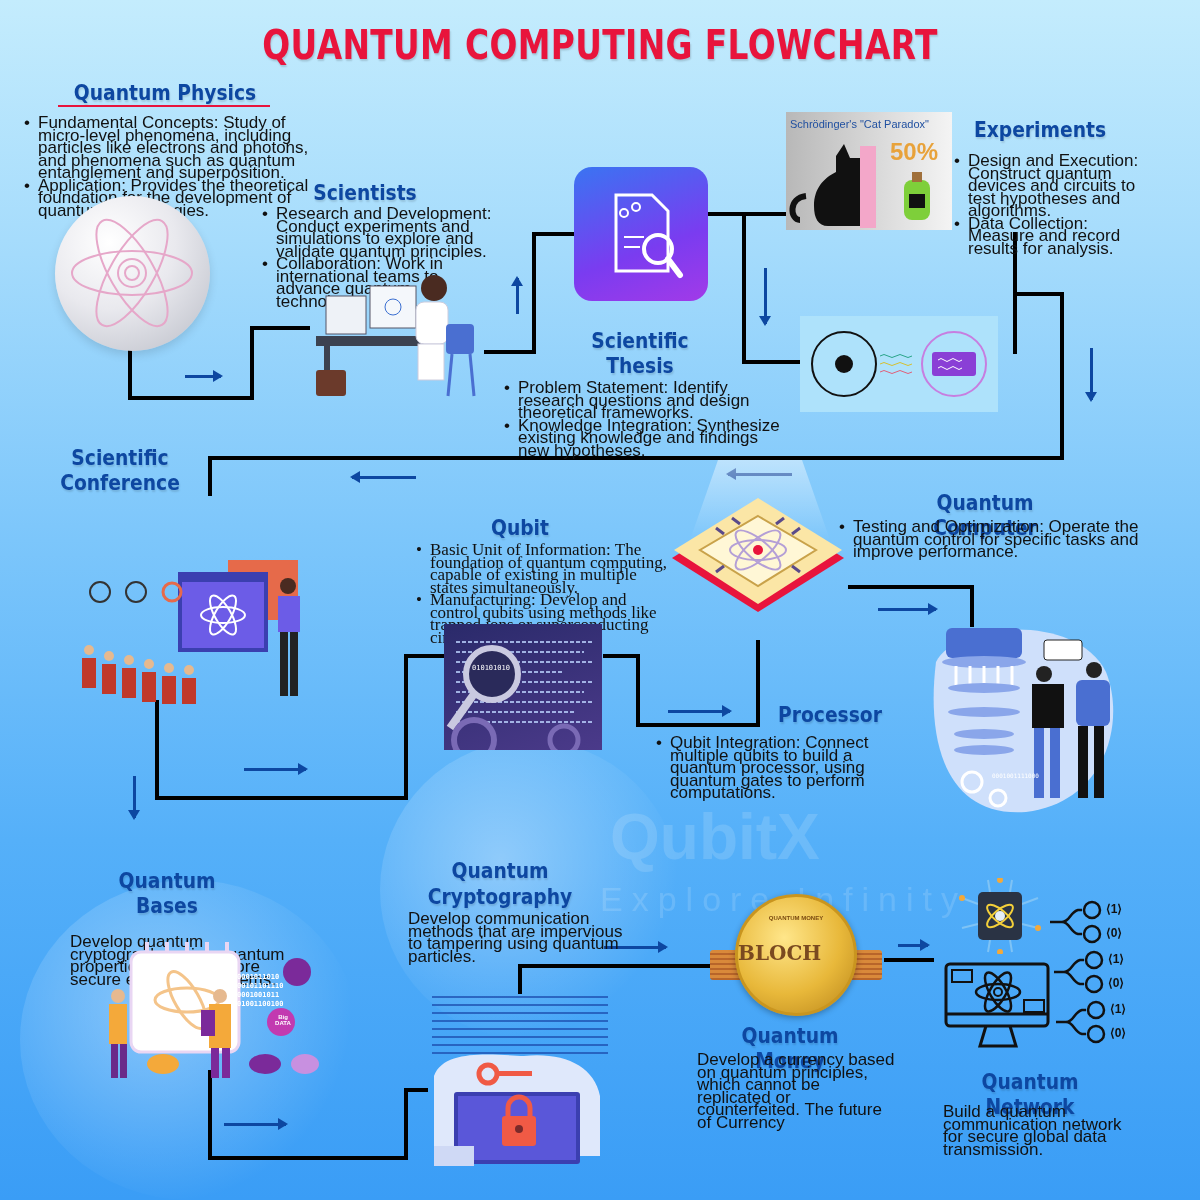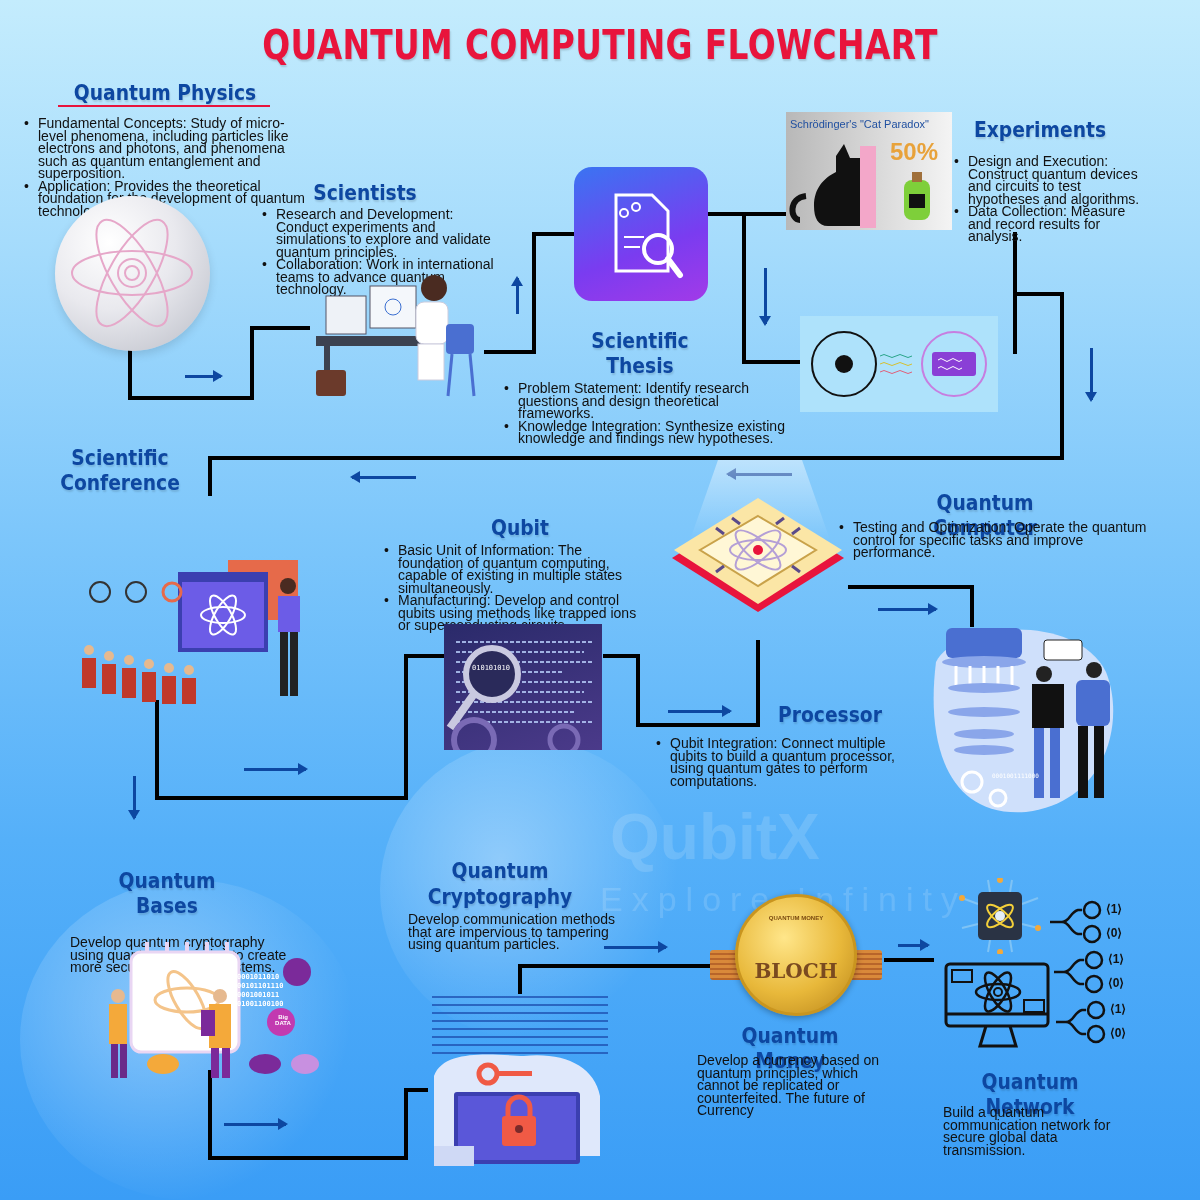--- a/index.html
+++ b/index.html
@@ -16,21 +16,21 @@
     font-family: "DejaVu Sans", sans-serif; font-weight: bold; font-size: 40px;
     color: #e8143c; letter-spacing: 0.5px; transform: scaleX(0.82); transform-origin: center;
     text-shadow: 1px 2px 2px rgba(0,0,0,0.15);
   }
   .heading {
     font-family: "DejaVu Sans", sans-serif; font-weight: bold; color: #0d47a1;
     font-size: 22px; line-height: 25px; text-align: center;
     transform: scaleX(0.85); transform-origin: center;
     text-shadow: 1px 2px 2px rgba(0,0,0,0.12);
   }
-  .body-text { font-size: 14px; line-height: 12.5px; color: #111; }
+  .body-text { font-size: 17px; line-height: 12.5px; color: #111; }
   ul.bul { list-style: none; }
   ul.bul li { position: relative; padding-left: 18px; }
   ul.bul li::before { content: "•"; position: absolute; left: 4px; top: 0; }
   .line { background: #000; position: absolute; }
   .arrow { position: absolute; height: 3px; background: #0d47a1; }
   .arrow.r::after { content: ""; position: absolute; right: -2px; top: -5px; border-left: 10px solid #0d47a1; border-top: 6.5px solid transparent; border-bottom: 6.5px solid transparent; }
   .arrow.l::after { content: ""; position: absolute; left: -2px; top: -5px; border-right: 10px solid #0d47a1; border-top: 6.5px solid transparent; border-bottom: 6.5px solid transparent; }
   .varrow { position: absolute; width: 3px; background: #0d47a1; }
   .varrow.d::after { content: ""; position: absolute; left: -5px; bottom: -2px; border-top: 10px solid #0d47a1; border-left: 6.5px solid transparent; border-right: 6.5px solid transparent; }
   .varrow.u::after { content: ""; position: absolute; left: -5px; top: -2px; border-bottom: 10px solid #0d47a1; border-left: 6.5px solid transparent; border-right: 6.5px solid transparent; }
@@ -242,21 +242,21 @@
         <circle cx="71" cy="106" r="5"></circle>
           <circle cx="91" cy="110" r="5"></circle>
           <circle cx="111" cy="112" r="5"></circle>
       </g>
     </svg>
   </div>
 </section>
 
 <section>
   <div class="abs heading" style="left:440px;top:515px;width:160px;">Qubit</div>
-  <ul class="abs bul body-text" style="left:380px;top:544px;width:260px;">
+  <ul class="abs bul body-text" style="left:412px;top:544px;width:260px;font-family:Liberation Serif, serif;">
     <li>Basic Unit of Information: The foundation of quantum computing, capable of existing in multiple states simultaneously.</li>
     <li>Manufacturing: Develop and control qubits using methods like trapped ions or superconducting circuits.</li>
   </ul>
   <div class="abs" style="left:444px;top:624px;width:158px;height:126px;background:linear-gradient(160deg,#2a2a6a,#4b3a8a);overflow:hidden;">
     <svg width="158" height="126" viewBox="0 0 158 126">
       <g stroke="#bcd3ff" stroke-width="2" stroke-dasharray="4 2" opacity="0.8">
         <line x1="12" y1="18" x2="150" y2="18"></line>
           <line x1="12" y1="28" x2="140" y2="28"></line>
         <line x1="12" y1="38" x2="150" y2="38"></line>
           <line x1="12" y1="48" x2="120" y2="48"></line>
@@ -410,21 +410,21 @@
       <rect x="10" y="150" width="40" height="20" fill="#cfd9f5"></rect>
     </svg>
   </div>
 </section>
 
 <section>
   <div class="abs" style="left:710px;top:950px;width:32px;height:30px;background:repeating-linear-gradient(180deg,#d9893a 0 3px,#b8652a 3px 5px);border-radius:3px;"></div>
   <div class="abs" style="left:850px;top:950px;width:32px;height:30px;background:repeating-linear-gradient(180deg,#d9893a 0 3px,#b8652a 3px 5px);border-radius:3px;"></div>
   <div class="abs" style="left:735px;top:894px;width:122px;height:122px;border-radius:50%;background:radial-gradient(circle at 40% 35%,#ffe68a,#e8b83a 55%,#b8841a 100%);box-shadow:0 2px 6px rgba(0,0,0,0.3);border:3px solid #c9951f;">
     <div class="abs" style="left:0;top:18px;width:116px;text-align:center;font-size:6px;font-weight:bold;color:#7a4a10;">QUANTUM MONEY</div>
-    <div class="abs" style="left:0;top:44px;width:116px;text-align:center;font-family:'DejaVu Serif',serif;font-size:20px;font-weight:bold;color:#7a4a20;margin-top:18px;">BLOCH</div>
+    <div class="abs" style="left:0;top:44px;width:116px;font-family:'DejaVu Serif',serif;font-size:20px;font-weight:bold;color:#7a4a20;">BLOCH</div>
   </div>
   <div class="abs heading" style="left:690px;top:1023px;width:200px;">Quantum Money</div>
   <div class="abs body-text" style="left:697px;top:1054px;width:200px;">Develop a currency based on quantum principles, which cannot be replicated or counterfeited. The future of Currency</div>
 </section>
 
 <section>
   <div class="abs" style="left:958px;top:878px;width:84px;height:76px;">
     <svg width="84" height="76" viewBox="0 0 84 76">
       <g stroke="#7fc3f5" stroke-width="2">
         <line x1="4" y1="20" x2="20" y2="26"></line>

